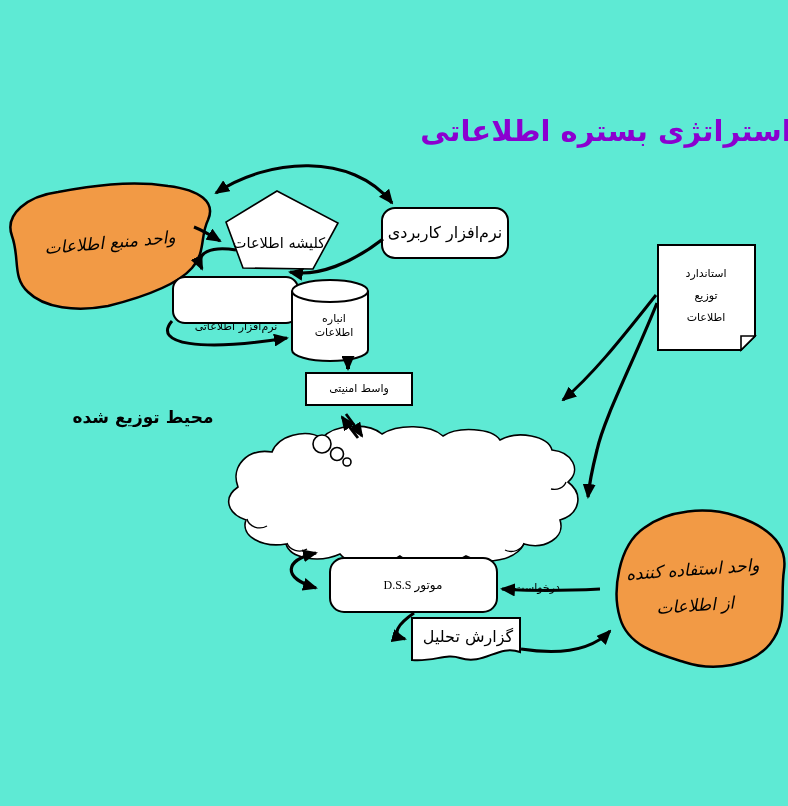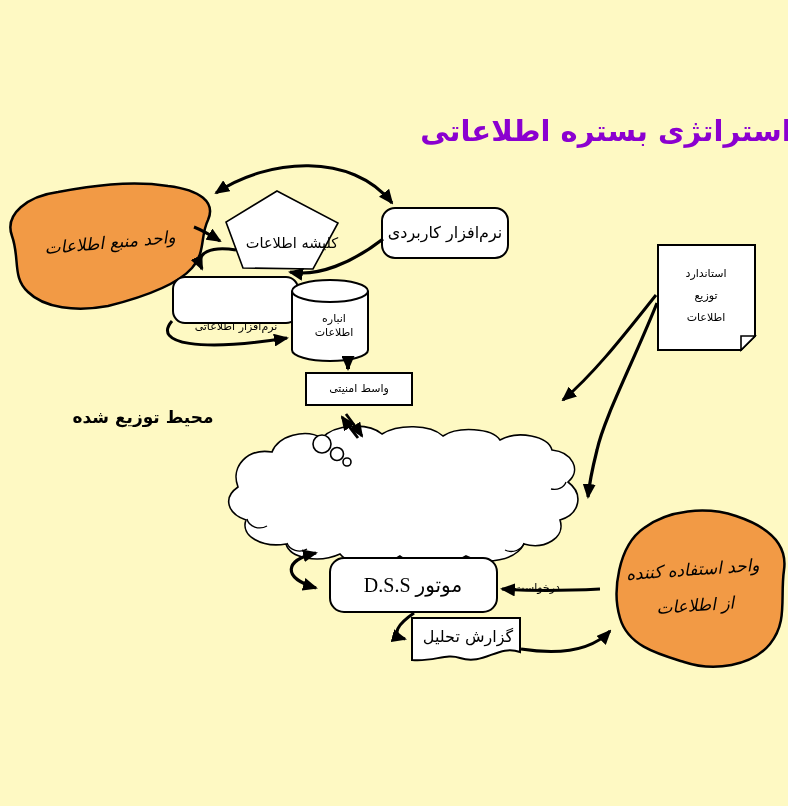--- a/index.html
+++ b/index.html
@@ -1,29 +1,29 @@
 <!DOCTYPE html>
 <html lang="fa"><head>
 <meta charset="utf-8">
 <style>
   html,body{margin:0;padding:0;background:#ffffff;}
-  #canvas{position:relative;width:788px;height:806px;background:#fef9c3;overflow:hidden;
+  #canvas{position:relative;width:788px;height:806px;background:#5eead4;overflow:hidden;
           font-family:"DejaVu Sans",sans-serif;}
   #diagram-svg{position:absolute;left:0;top:0;}
   .label{position:absolute;transform:translate(-50%,-50%);color:#000;
          font-family:"DejaVu Sans",sans-serif;white-space:nowrap;direction:rtl;
          text-align:center;line-height:1.25;}
   .title{font-size:29px;font-weight:bold;color:#8B00D0;}
   .blob-text{font-size:17px;font-style:italic;font-weight:500;}
   .tilt{transform:translate(-50%,-50%) rotate(-5deg);}
   .tilt2{transform:translate(-50%,-50%) rotate(-4deg);}
   .big-black{font-size:17px;font-weight:600;}
   .small{font-size:11px;}
   .med{font-size:16px;}
-  .dss{font-size:20px;font-family:"Liberation Serif","DejaVu Sans",serif;}
+  .dss{font-size:12px;font-family:"Liberation Serif","DejaVu Sans",serif;}
   .stack span{display:block;}
 </style>
 </head>
 <body>
 
 <div id="canvas">
 
   <svg id="diagram-svg" width="788" height="806" viewBox="0 0 788 806">
     <defs>
       <marker id="ah" markerUnits="userSpaceOnUse" markerWidth="15" markerHeight="13" refX="13" refY="6.5" orient="auto">
@@ -100,21 +100,21 @@
 
     <path fill="none" stroke="#000" stroke-width="3" marker-end="url(#ah)" d="M 414 613 C 398 624, 390 635, 405 639"></path>
 
     <path fill="none" stroke="#000" stroke-width="3" marker-end="url(#ah)" d="M 521 649 C 560 655, 592 650, 610 631"></path>
   </svg>
 
   <div class="label title" style="left:606px;top:131px;">استراتژی بستره اطلاعاتی</div>
 
   <div class="label blob-text tilt" style="left:110px;top:243px;">واحد منبع اطلاعات</div>
 
-  <div class="label small" style="left:279px;top:243px;font-size:14.5px;margin-left:13px;">کلیشه اطلاعات</div>
+  <div class="label small" style="left:279px;top:243px;font-size:14.5px;">کلیشه اطلاعات</div>
 
   <div class="label med" style="left:445px;top:233px;">نرم‌افزار کاربردی</div>
 
   <div class="label small" style="left:236px;top:300px;margin-top:27px;">نرم‌افزار اطلاعاتی</div>
 
   <div class="label small stack" style="left:334px;top:326px;">
     <span>انباره</span>
     <span>اطلاعات</span>
   </div>
 

